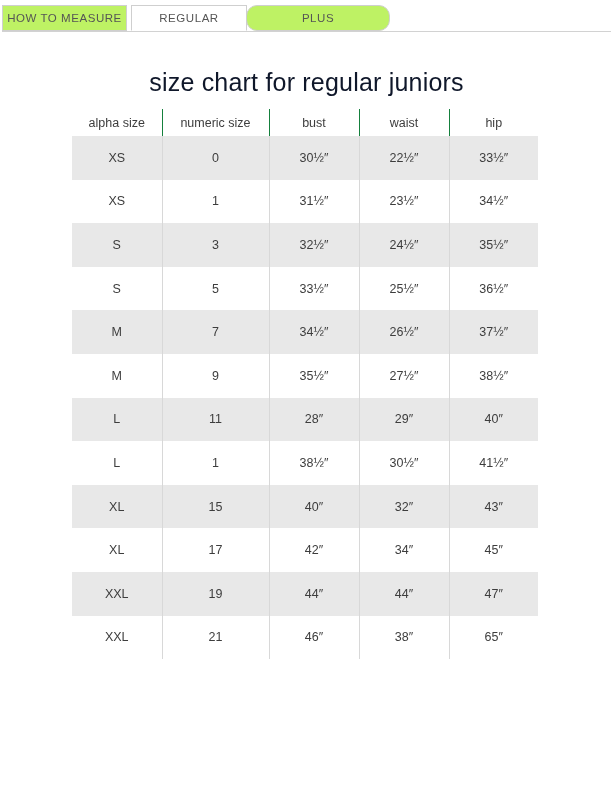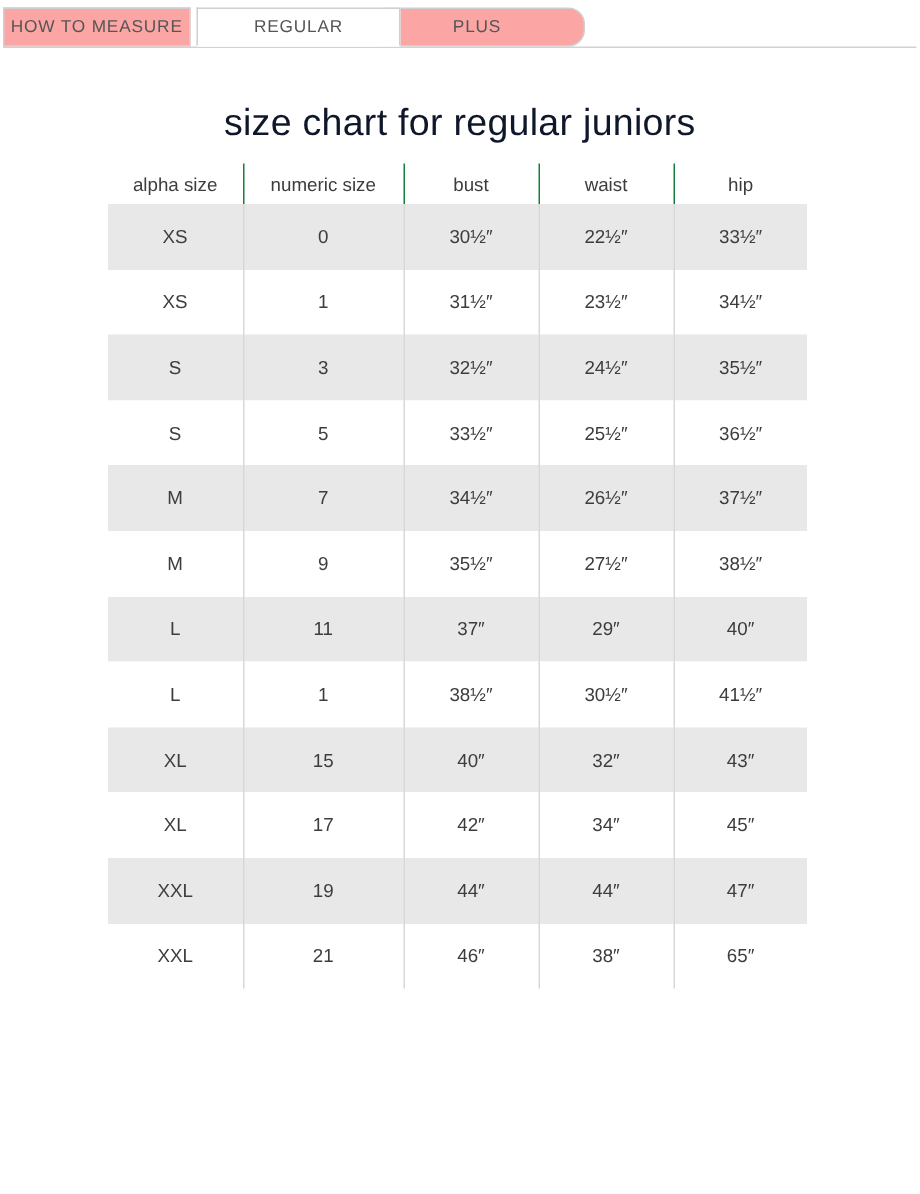--- a/index.html
+++ b/index.html
@@ -30,38 +30,38 @@
     width: 609px;
     height: 1px;
     background: #d2d2d2;
   }
   .tab {
     position: absolute;
     top: 5px;
     height: 26px;
     box-sizing: border-box;
     border: 1px solid #cfcfcf;
-    background: #fca5a5;
+    background: #bef264;
     color: #555555;
     font-size: 11.5px;
     letter-spacing: 0.55px;
     text-align: center;
     line-height: 24px;
     white-space: nowrap;
     cursor: pointer;
     font-family: "Liberation Sans", sans-serif;
   }
   .tab.active {
     background: #ffffff;
     border-bottom: 1px solid #ffffff;
     color: #555555;
     z-index: 3;
   }
   .tab-measure { left: 2px;   width: 125px; }
-  .tab-regular { left: 131px; width: 136px; }
+  .tab-regular { left: 131px; width: 116px; }
   .tab-plus    { left: 246px; width: 144px; border-radius: 11px; }
 
   
   .chart-title {
     position: absolute;
     left: 0;
     top: 68px;
     width: 613px;
     text-align: center;
     font-size: 25px;
@@ -193,21 +193,21 @@
       <tr class="row-plain">
         <td>M</td>
         <td>9</td>
         <td>35½″</td>
         <td>27½″</td>
         <td>38½″</td>
       </tr>
       <tr class="row-shaded">
         <td>L</td>
         <td>11</td>
-        <td>37″</td>
+        <td>28″</td>
         <td>29″</td>
         <td>40″</td>
       </tr>
       <tr class="row-plain">
         <td>L</td>
         <td>1</td>
         <td>38½″</td>
         <td>30½″</td>
         <td>41½″</td>
       </tr>

